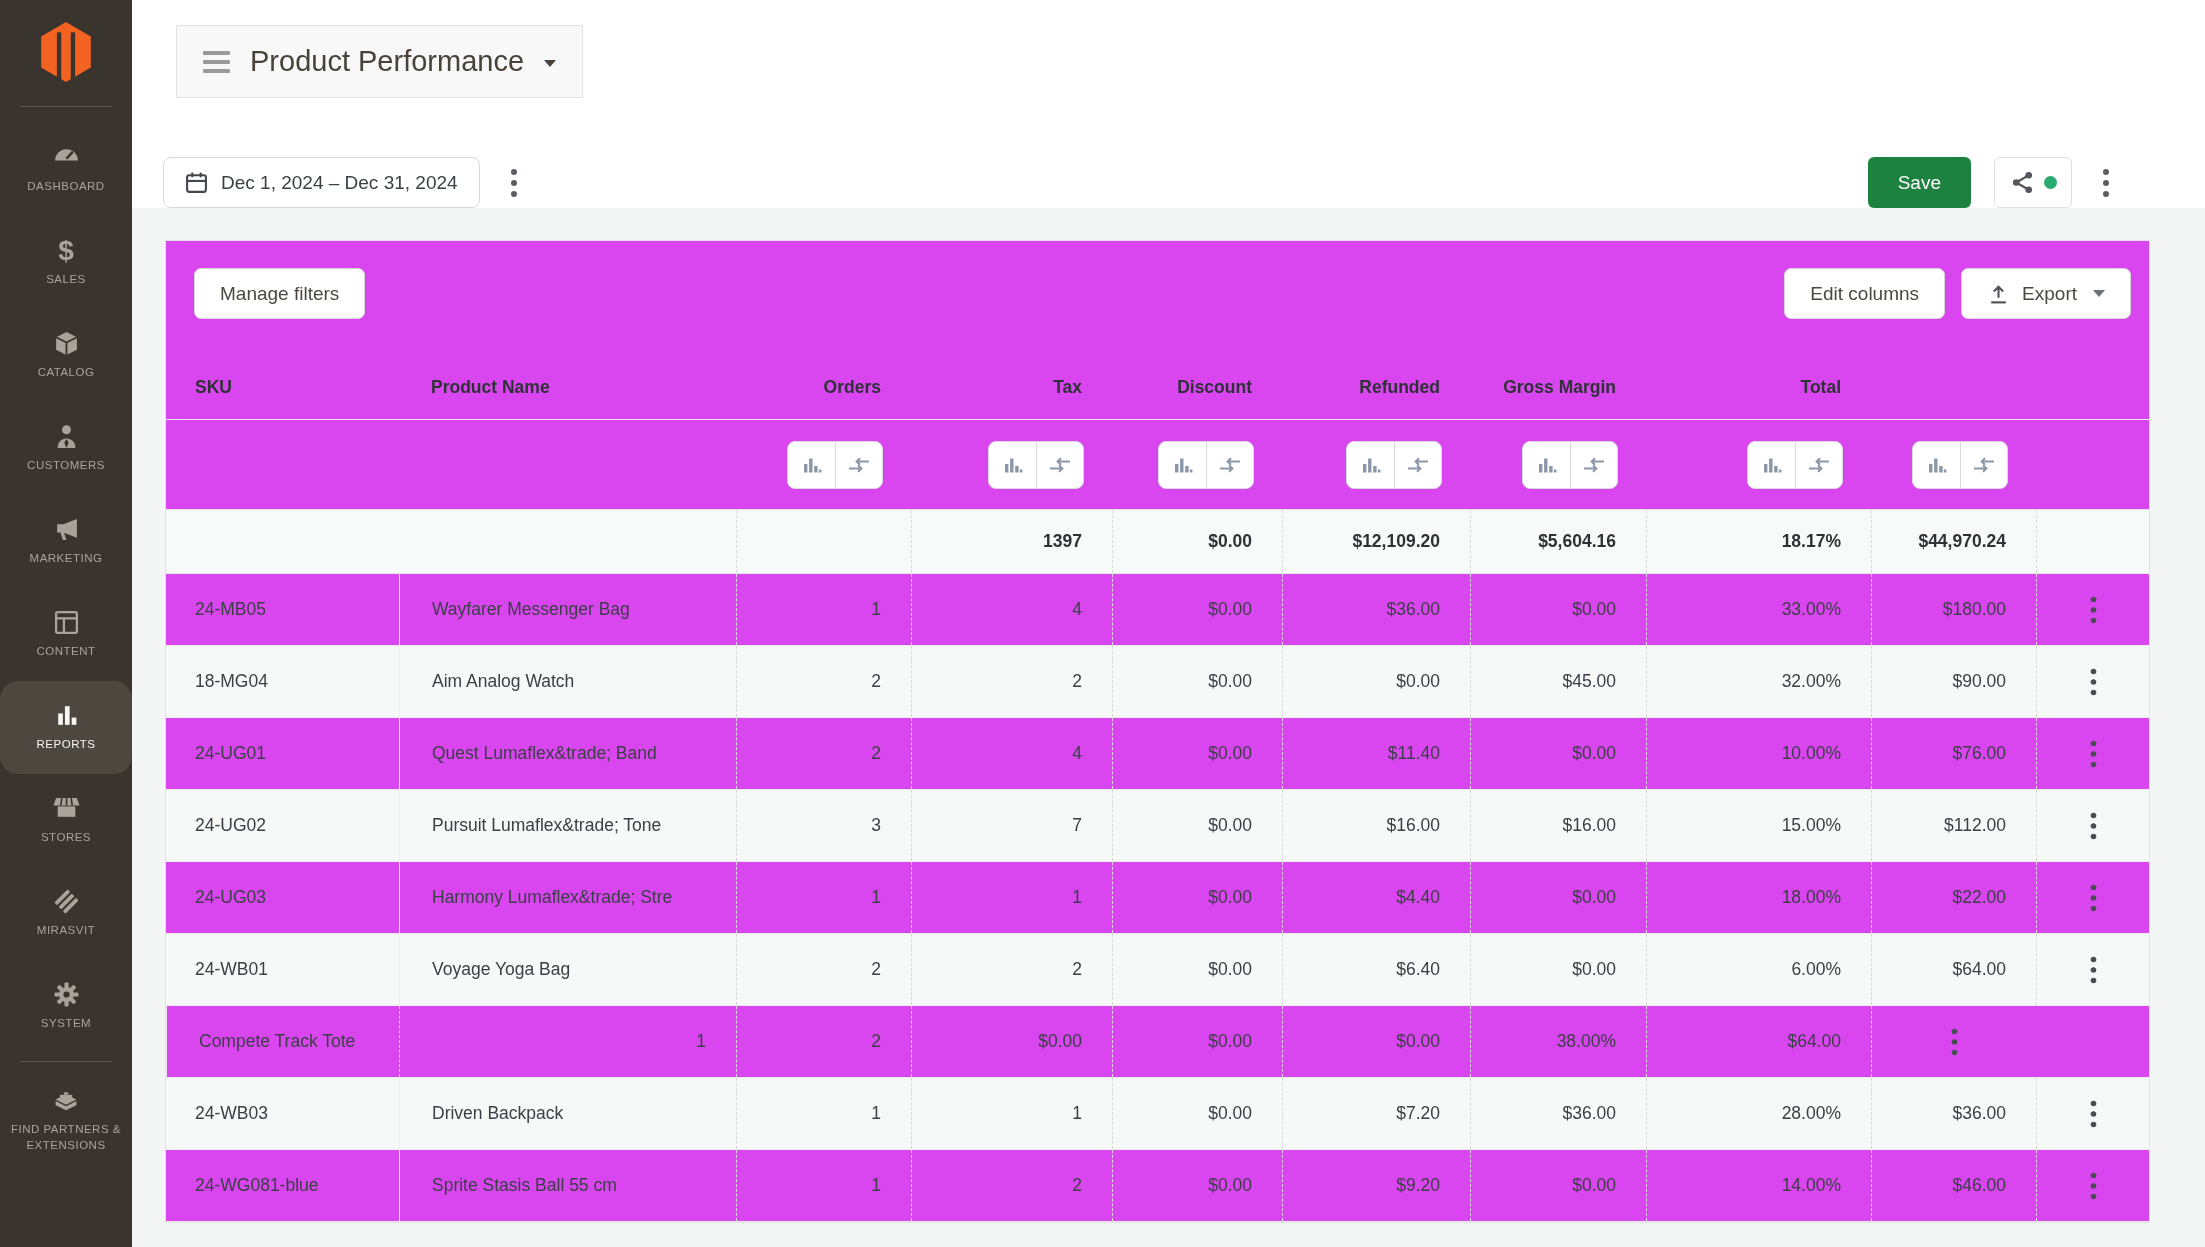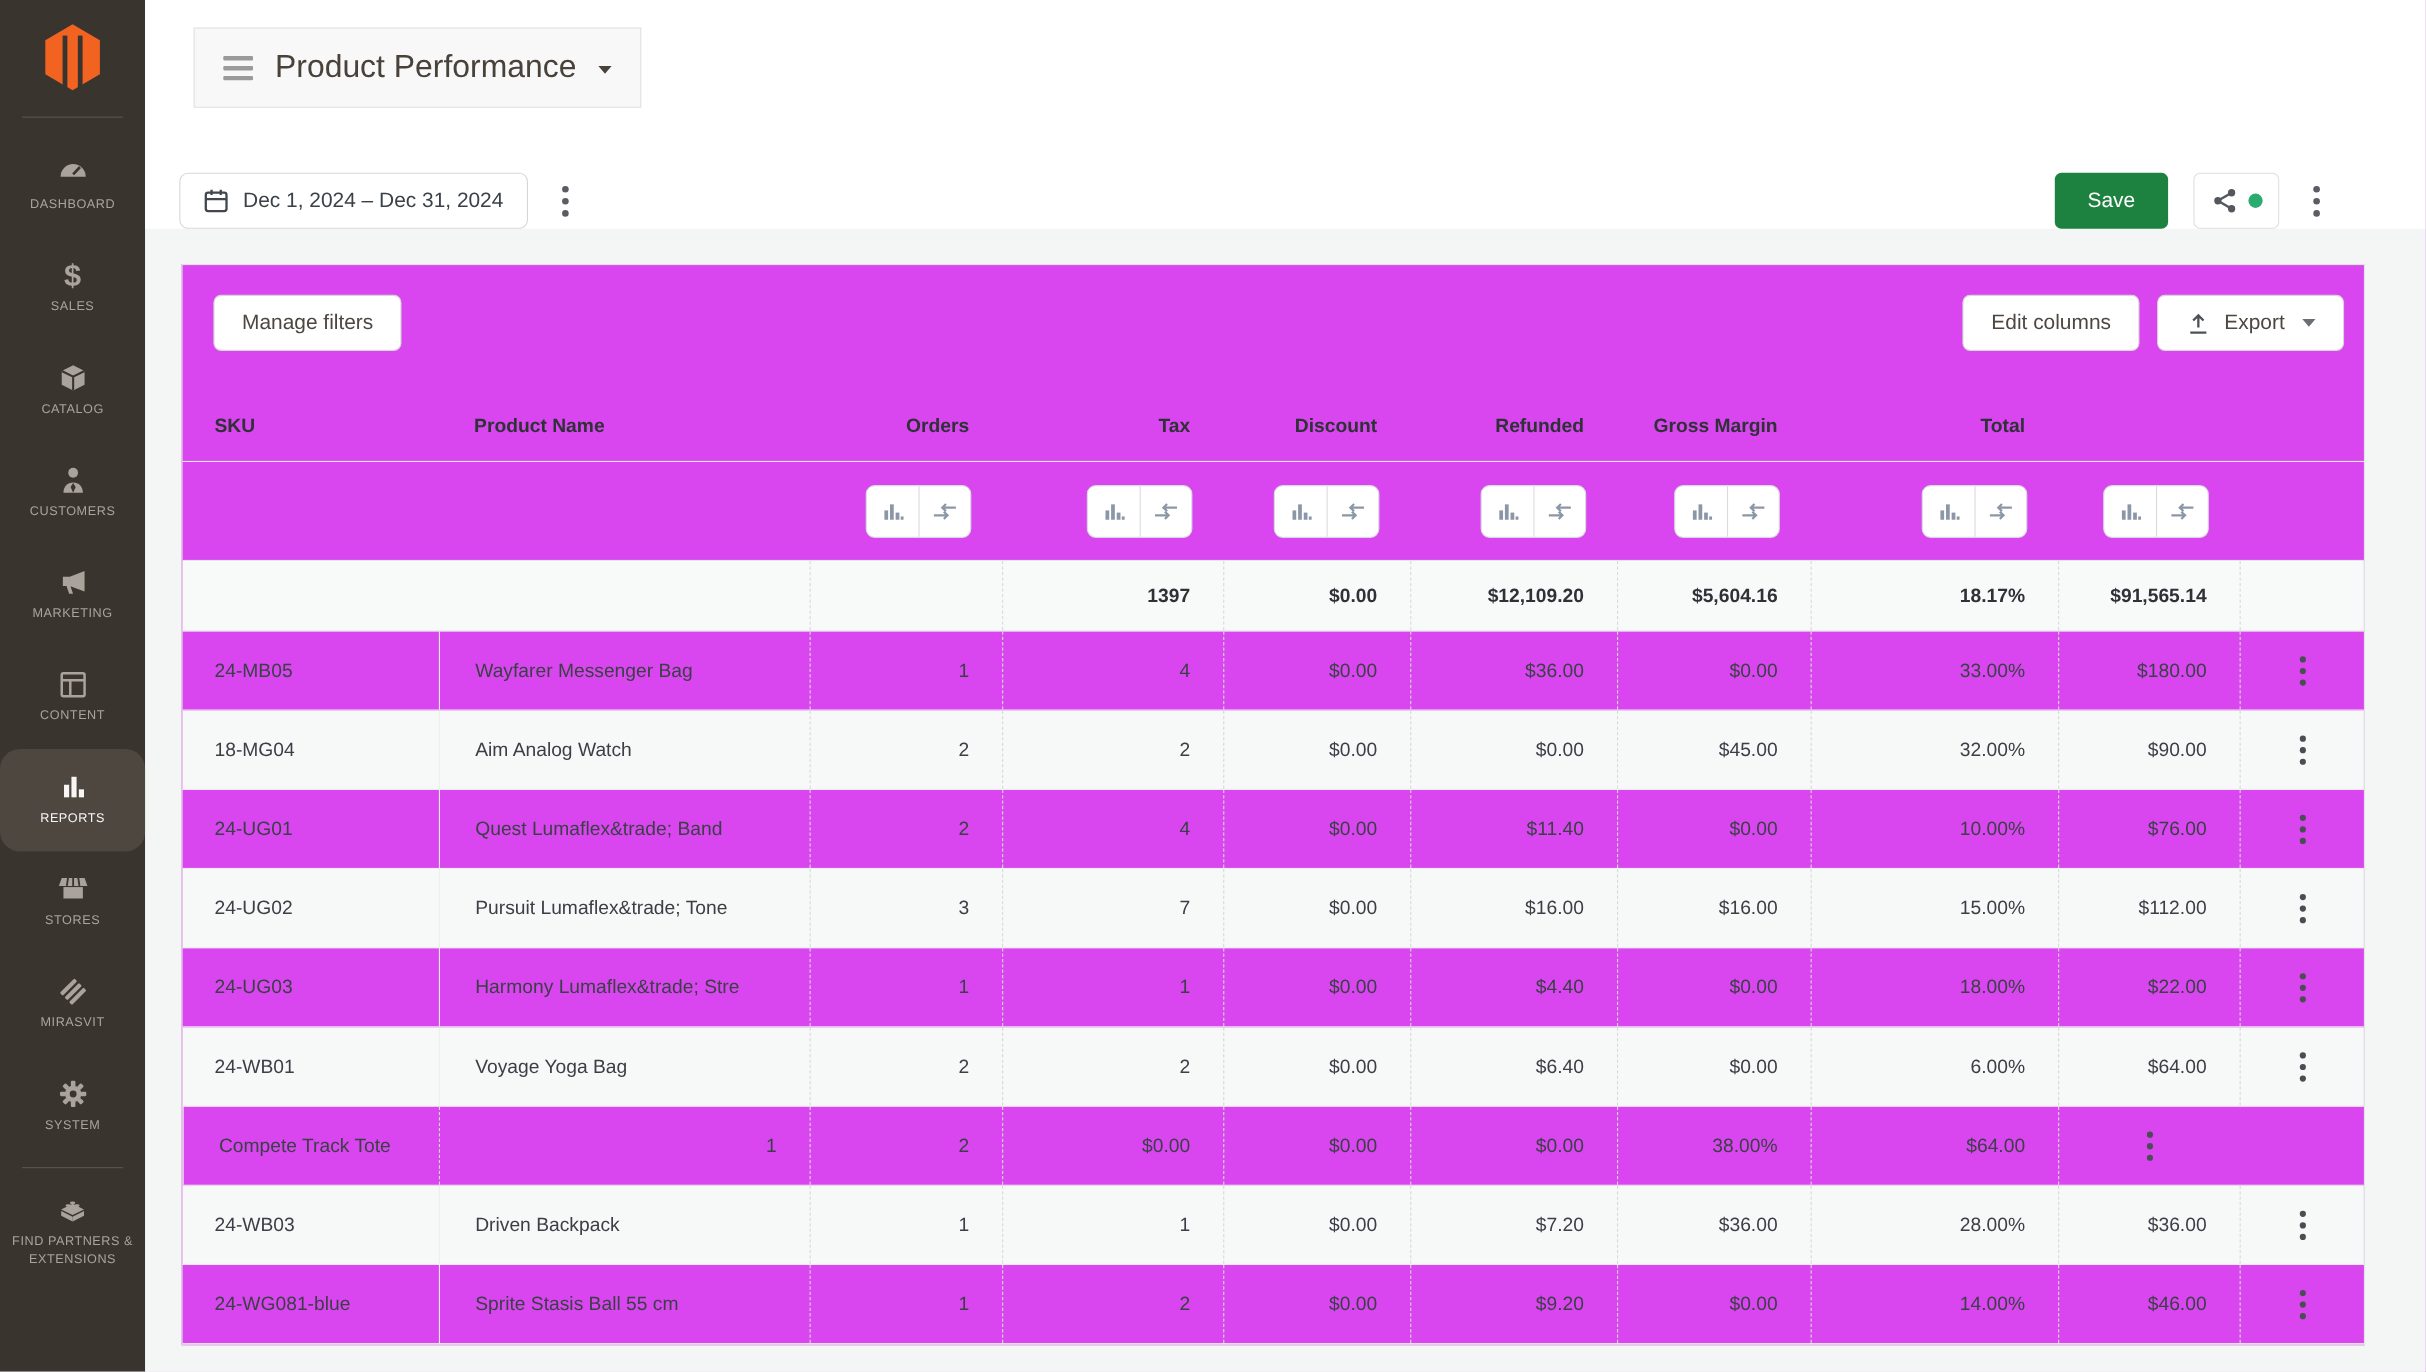--- a/index.html
+++ b/index.html
@@ -436,21 +436,21 @@
 
         <div class="grid trow">
           <div class="cell c-sku"></div>
           <div class="cell c-name"></div>
           <div class="cell num sep"></div>
           <div class="cell num sep">1397</div>
           <div class="cell num sep">$0.00</div>
           <div class="cell num sep">$12,109.20</div>
           <div class="cell num sep">$5,604.16</div>
           <div class="cell num sep">18.17%</div>
-          <div class="cell num sep">$91,565.14</div>
+          <div class="cell num sep">$44,970.24</div>
           <div class="cell c-act sep"></div>
         </div>
 
         <div id="table-body">
   <div class="grid drow">
     <div class="cell c-sku">24-MB05</div>
     <div class="cell c-name ssep">Wayfarer Messenger Bag</div>
     <div class="cell num sep">1</div>
     <div class="cell num sep">4</div>
     <div class="cell num sep">$0.00</div>

